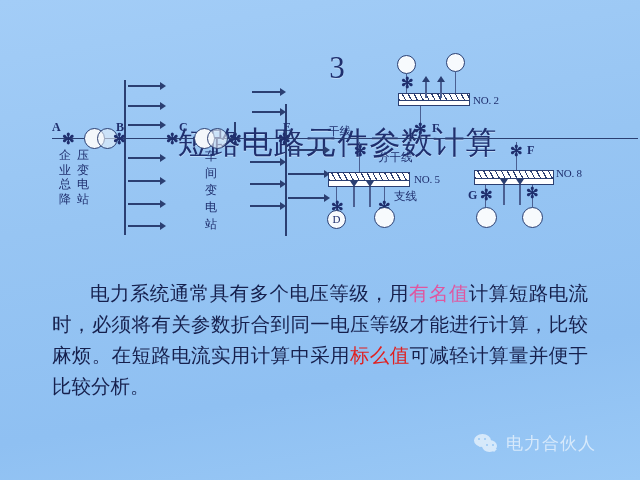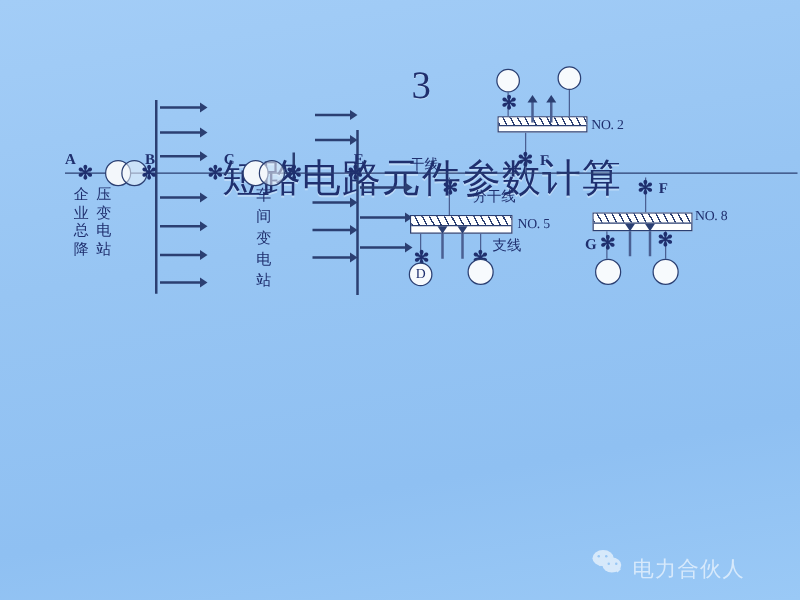--- a/index.html
+++ b/index.html
@@ -112,21 +112,21 @@
     position:absolute;background:#ffffff;border-radius:50%;
   }
   #wm .logo .b1{left:0;top:0;width:17px;height:13px;}
   #wm .logo .b2{left:8px;top:6px;width:15px;height:12px;}
   #wm .logo .t1,#wm .logo .t2{
     position:absolute;width:0;height:0;border:3px solid transparent;
   }
   #wm .logo .t1{left:3px;top:10px;border-top-color:#ffffff;}
   #wm .logo .t2{left:17px;top:15px;border-top-color:#ffffff;}
   #wm .logo .d{position:absolute;width:2.4px;height:2.4px;border-radius:50%;background:#9ac8f5;}
-  #wm .wt{color:#ffffff;font-size:17px;font-family:"Liberation Serif",serif;letter-spacing:1px;margin-top:12px;}
+  #wm .wt{color:#ffffff;font-size:17px;font-family:"Liberation Serif",serif;letter-spacing:1px;}
 </style>
 </head>
 <body>
 
 <div id="stage">
 
   <div id="title">
     <span class="num">3</span>
     <span>&nbsp;&nbsp;&nbsp;&nbsp;</span>
     <span>短路电路元件参数计算</span>
@@ -318,20 +318,21 @@
         <div class="hd"></div>
       </div>
     <div class="ln thinv" style="left:532px;top:135px;height:22px;"></div>
     <div class="ast" style="left:526px;top:138px;">✻</div>
 
     <div class="load" style="left:476px;top:157px;width:21px;height:21px;"></div>
     <div class="load" style="left:522px;top:157px;width:21px;height:21px;"></div>
 
   </div>
 
+  <div id="para"><span>电力系统通常具有多个电压等级，用</span><span class="hl1">有名值</span><span>计算短路电流时，必须将有关参数折合到同一电压等级才能进行计算，比较麻烦。在短路电流实用计算中采用</span><span class="hl2">标么值</span><span>可减轻计算量并便于比较分析。</span></div>
 
   <div id="wm">
     <div class="logo">
       <div class="b1"></div>
       <div class="t1"></div>
       <div class="b2"></div>
       <div class="t2"></div>
       <div class="d" style="left:4px;top:4px;"></div>
       <div class="d" style="left:10px;top:4px;"></div>
       <div class="d" style="left:12px;top:10px;"></div>

